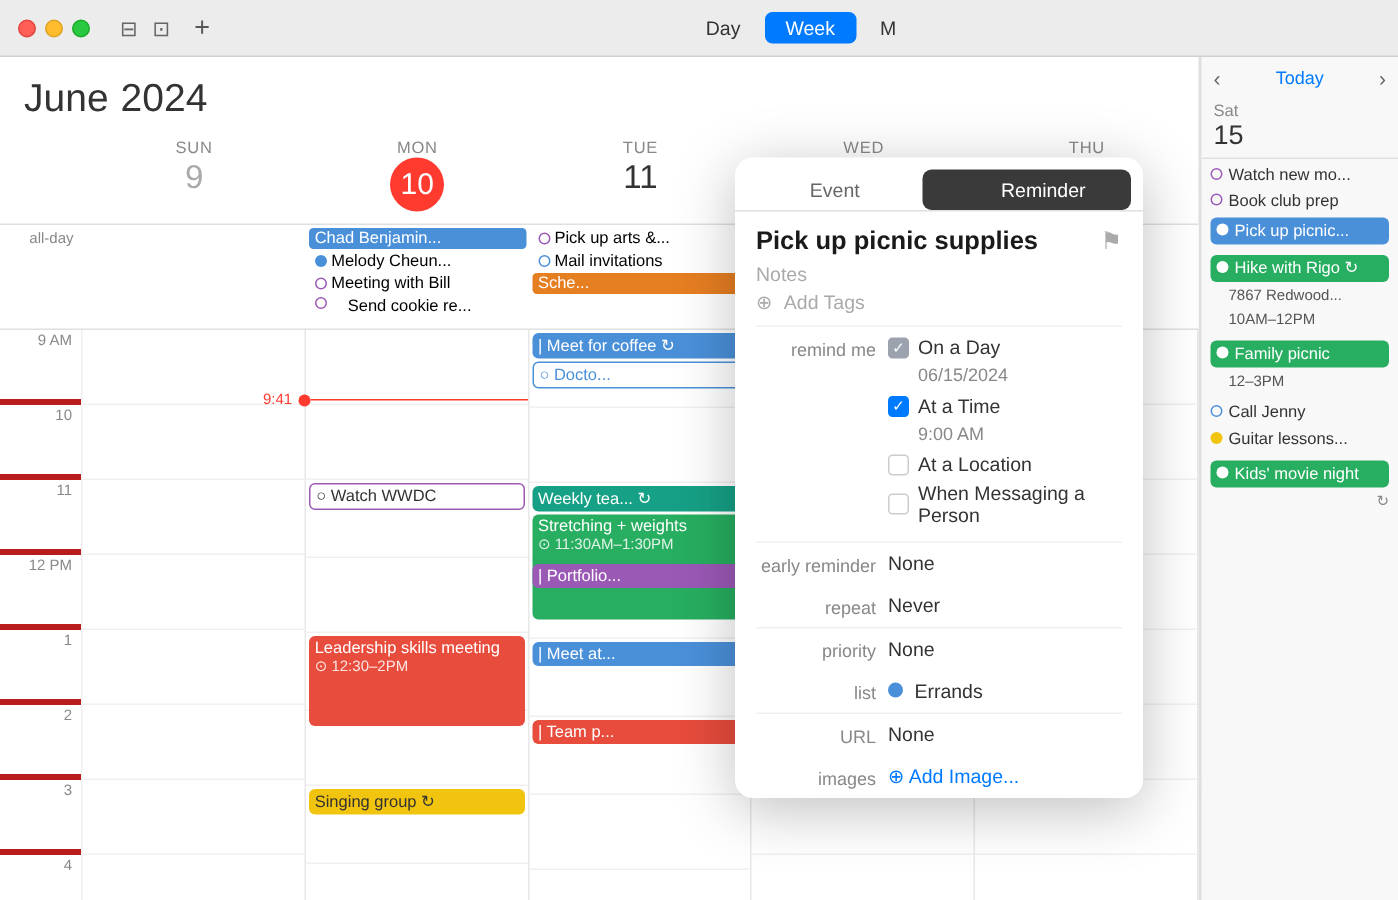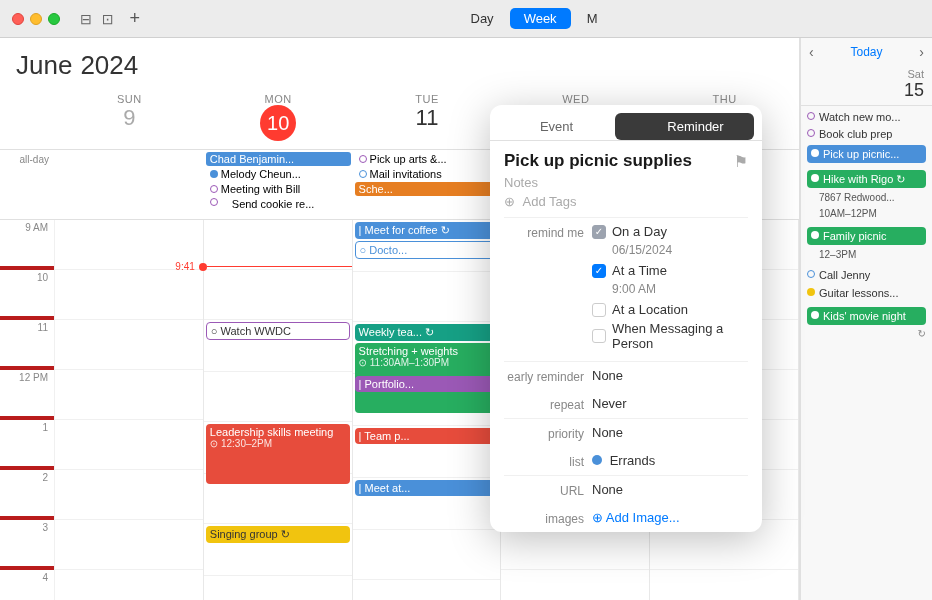--- a/index.html
+++ b/index.html
@@ -208,21 +208,21 @@
     }
     .mini-nav-btn {
       background: none; border: none; cursor: pointer;
       color: #666; font-size: 14px;
     }
     .mini-today-btn {
       font-size: 12px; color: #007aff; cursor: pointer;
       background: none; border: none;
     }
     .right-day-header {
-      text-align: right;
+      text-align: left;
       padding: 2px 8px 4px;
       border-bottom: 1px solid #e0e0e0;
     }
     .right-day-name { font-size: 11px; color: #888; }
     .right-day-num { font-size: 18px; color: #333; font-weight: 300; }
     .right-events {
       padding: 4px 6px;
       display: flex;
       flex-direction: column;
       gap: 3px;
@@ -560,28 +560,28 @@
             </div>
           </div>
           <div class="hour-cell">
 
             <div class="cal-event ev-purple" style="position:relative;left:auto;right:auto;margin:2px;">
               <span>| Portfolio...</span>
             </div>
           </div>
           <div class="hour-cell">
 
+            <div class="cal-event ev-blue" style="position:relative;left:auto;right:auto;margin:2px;">
+              <span>| Meet at...</span>
+            </div>
+          </div>
+          <div class="hour-cell">
+
             <div class="cal-event ev-red" style="position:relative;left:auto;right:auto;margin:2px;">
               <span>| Team p...</span>
-            </div>
-          </div>
-          <div class="hour-cell">
-
-            <div class="cal-event ev-blue" style="position:relative;left:auto;right:auto;margin:2px;">
-              <span>| Meet at...</span>
             </div>
           </div>
           <div class="hour-cell"></div>
           <div class="hour-cell"></div>
 
         </div>
 
         <div class="day-col">
           <div class="hour-cell"></div>
           <div class="hour-cell"></div>

